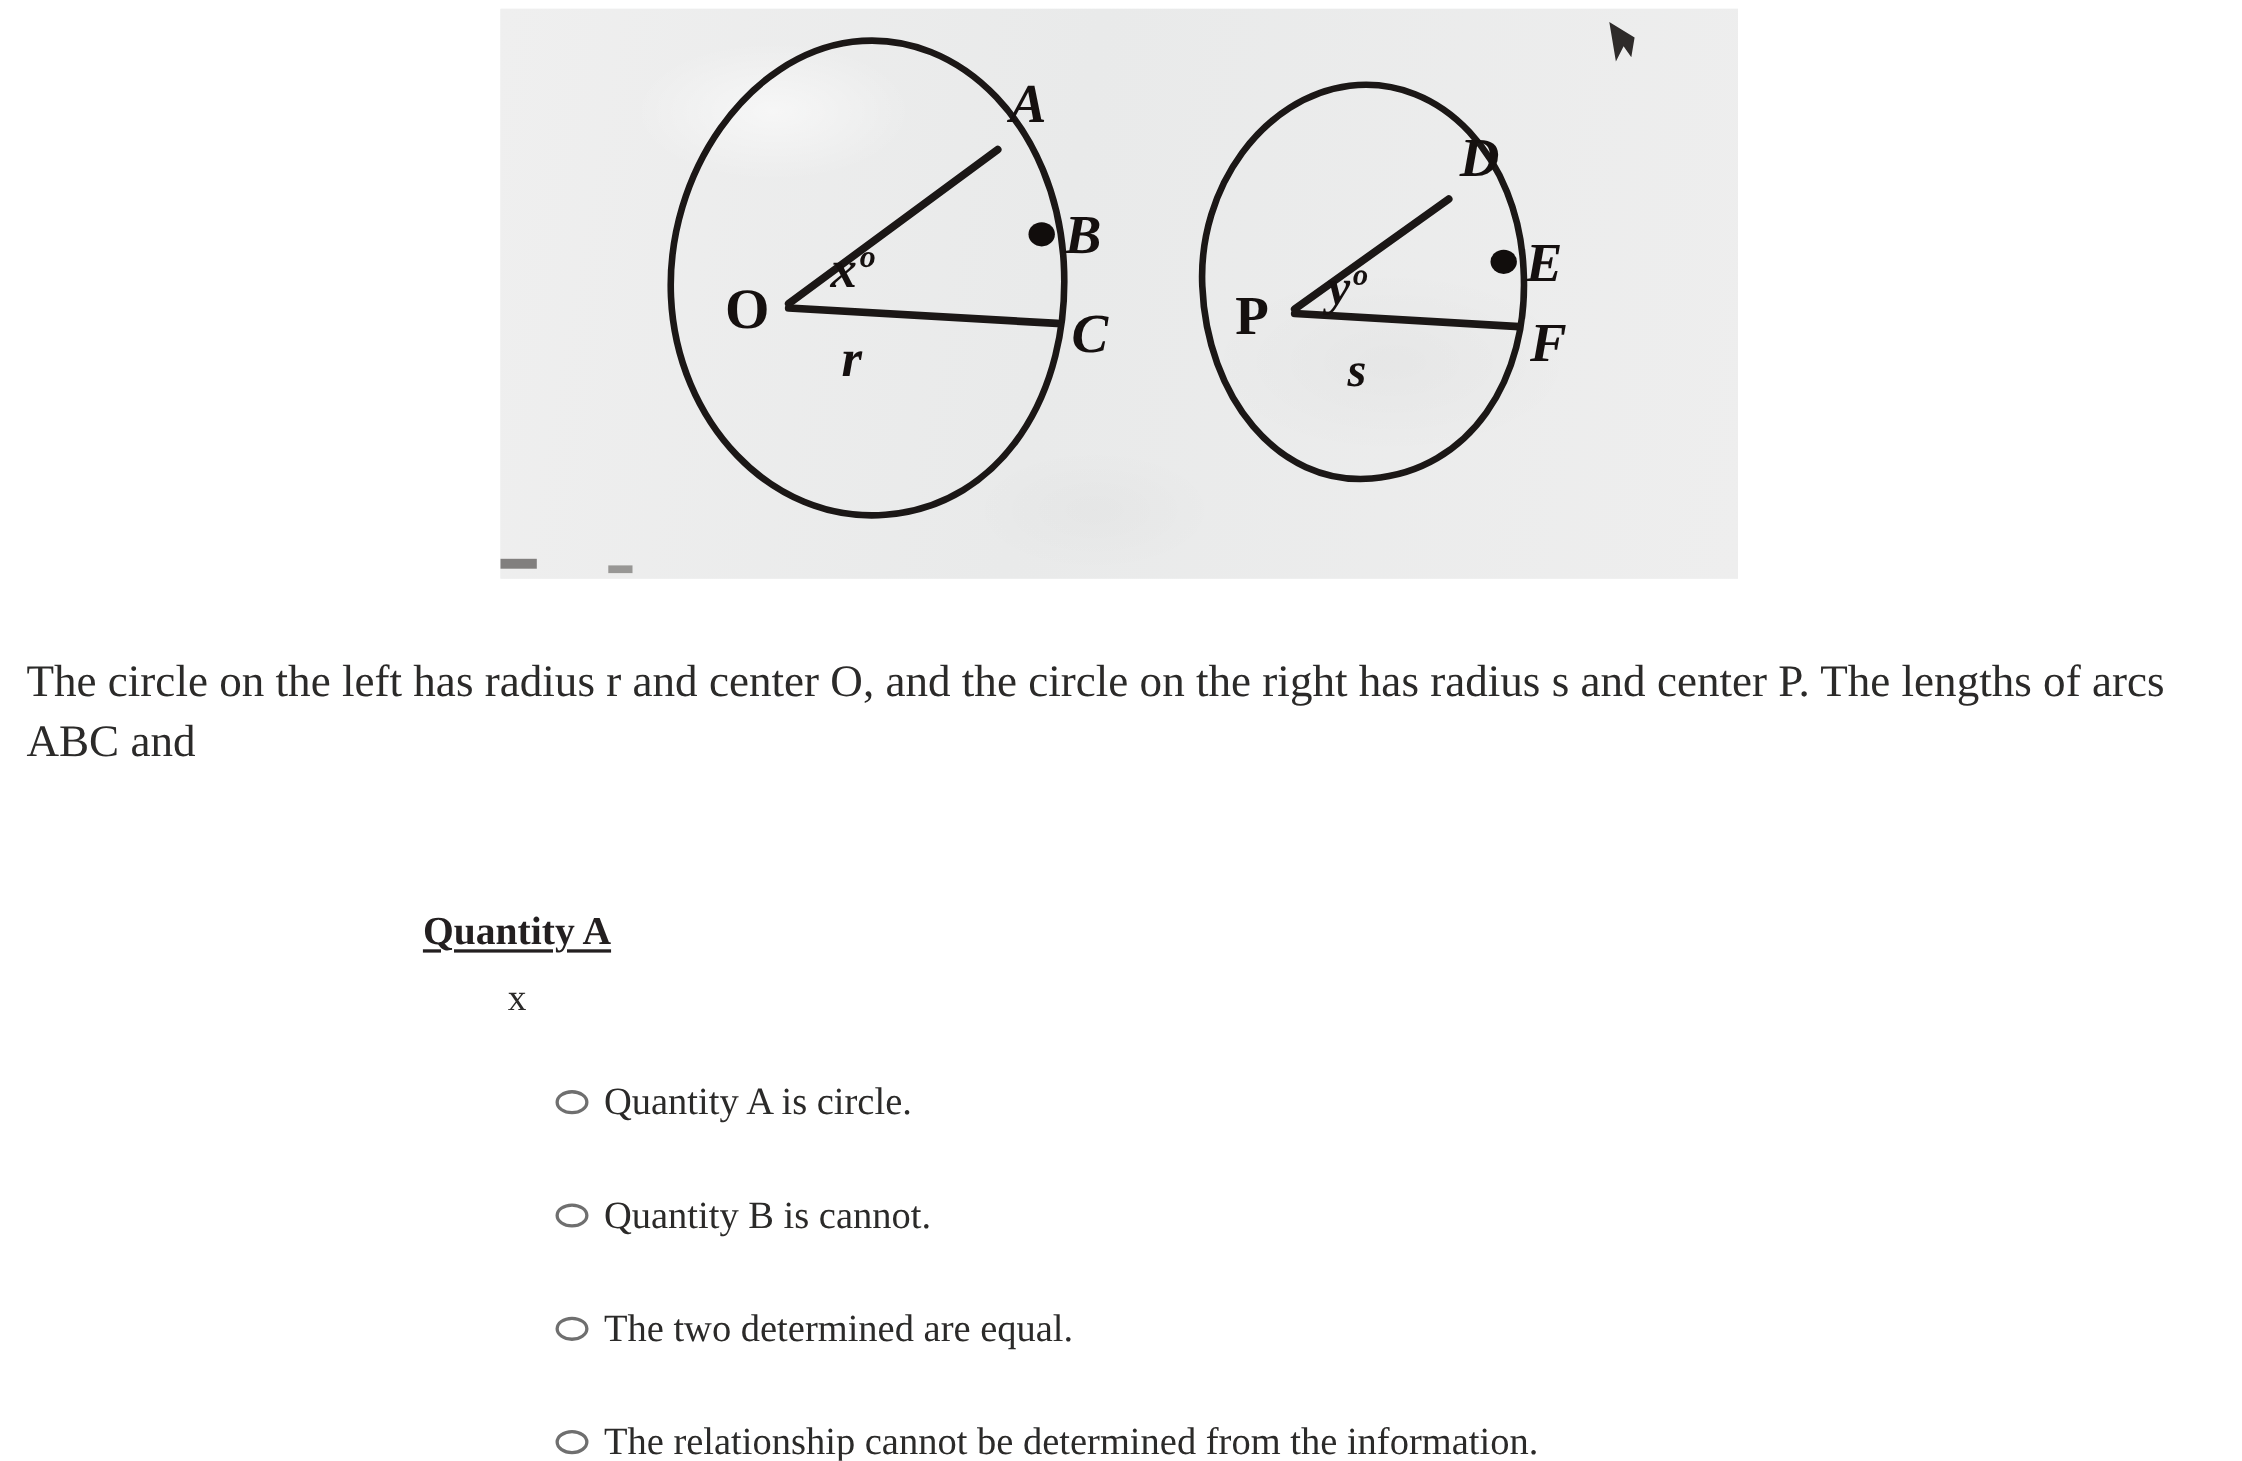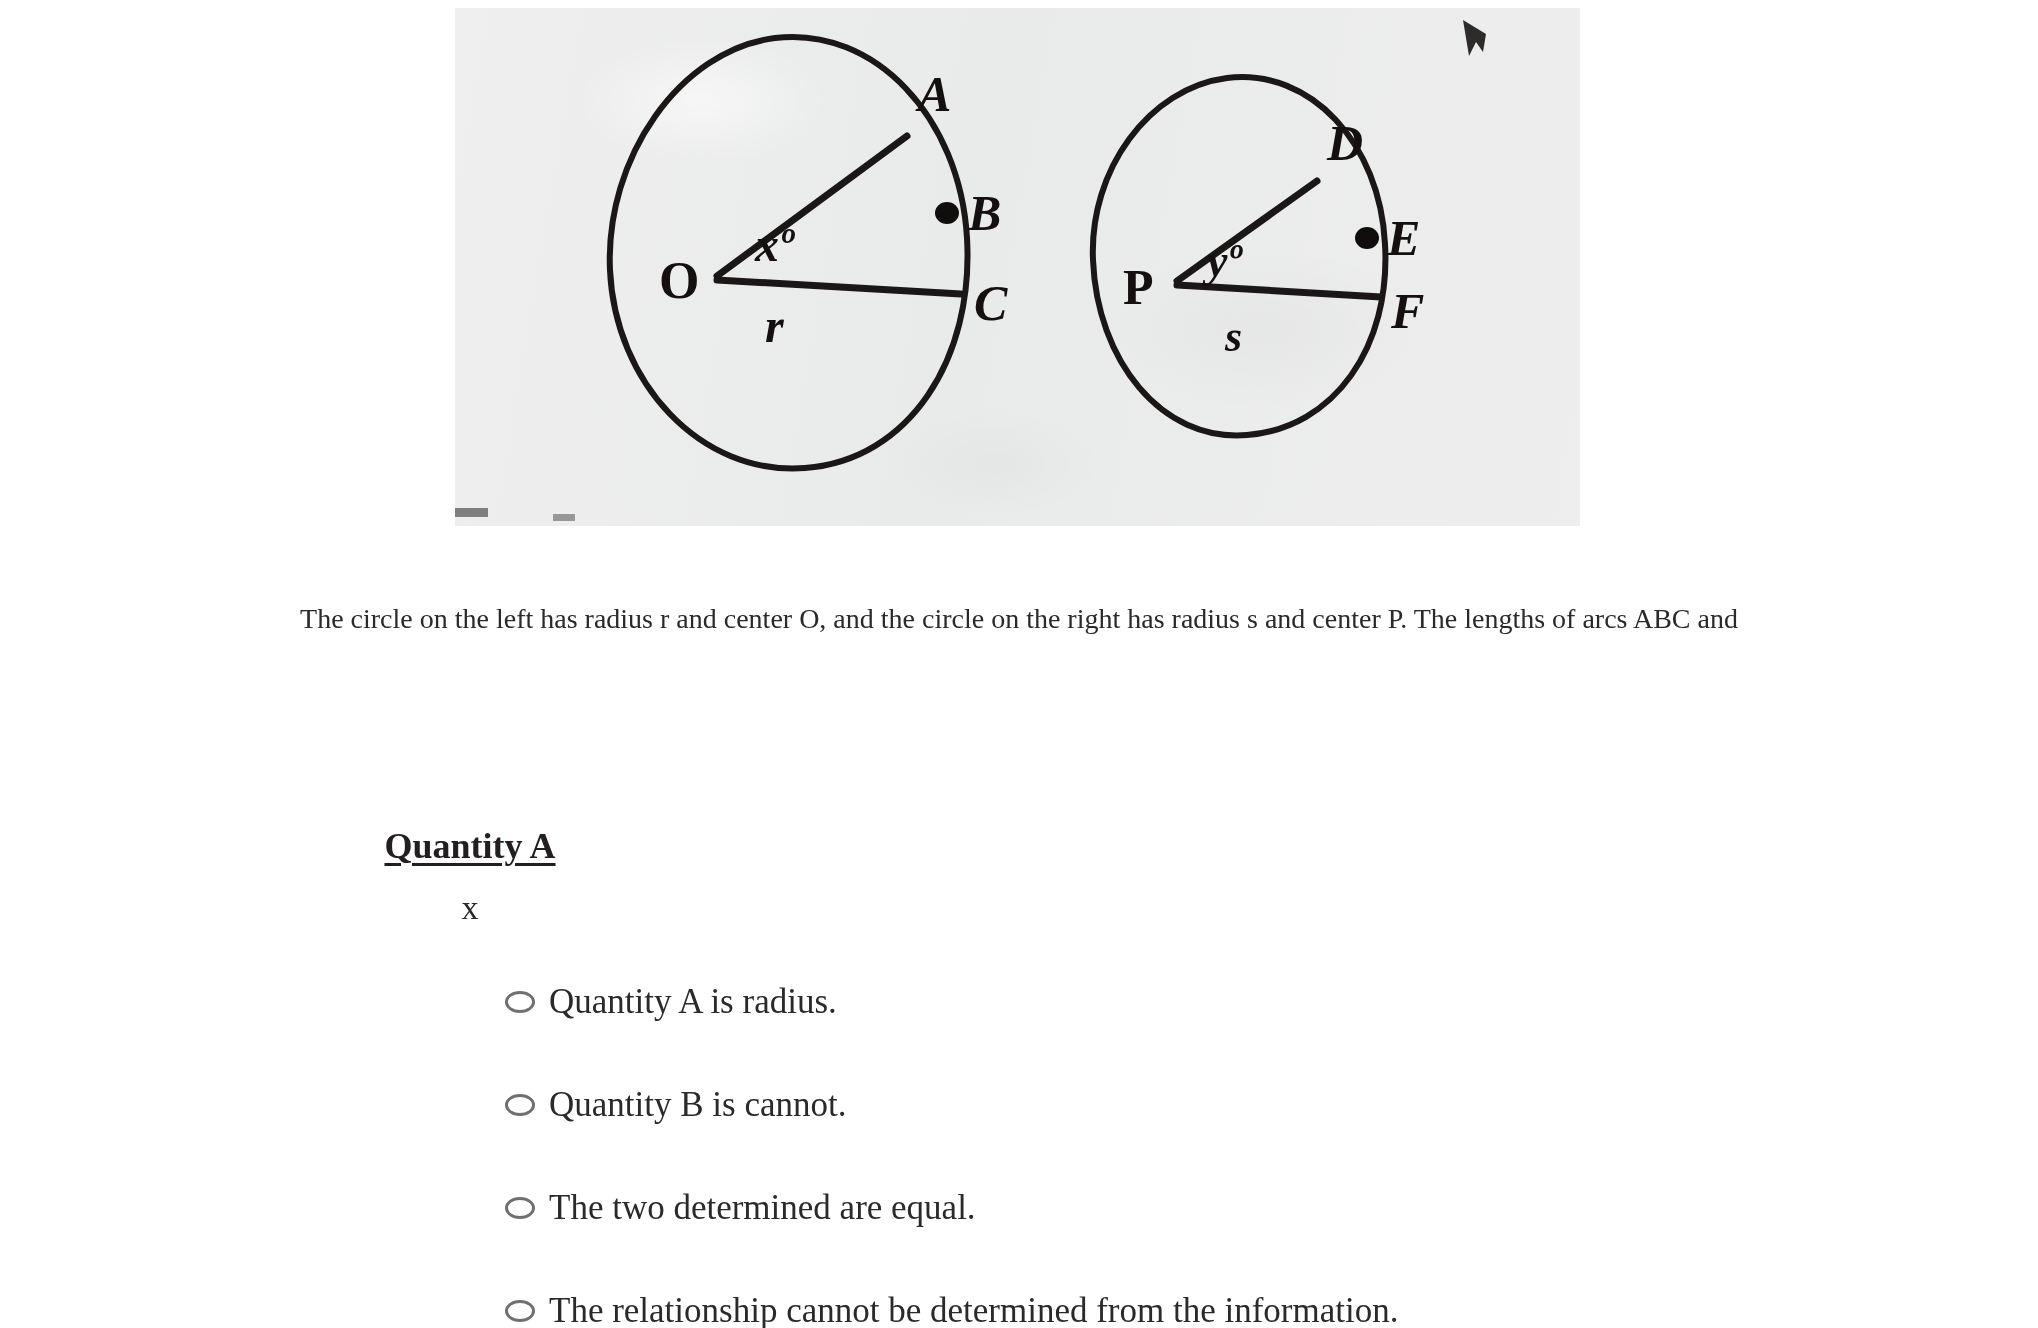--- a/index.html
+++ b/index.html
@@ -49,22 +49,21 @@
     fill: #15100f;
   }
   .dlabel-up { font-style: normal; }
 
   
   #prompt {
     position: absolute;
     left: 0;
     top: 592px;
     width: 2038px;
-    text-align: center;
-    font-size: 28px;
+    font-size: 41px;
     line-height: 54px;
     color: #2b2a29;
     padding: 0 24px;
   }
 
   
   #quantities {
     position: absolute;
     left: 0;
     top: 786px;
@@ -187,21 +186,21 @@
   <div class="qcol" id="qcol-a">
     <div><span class="qhead">Quantity A</span></div>
     <div class="qval">x</div>
   </div>
 </div>
 
 <div id="options">
 
   <div class="option-row">
     <span class="radio"></span>
-    <span class="option-label">Quantity A is radius.</span>
+    <span class="option-label">Quantity A is circle.</span>
   </div>
 
   <div class="option-row">
     <span class="radio"></span>
     <span class="option-label">Quantity B is cannot.</span>
   </div>
 
   <div class="option-row">
     <span class="radio"></span>
     <span class="option-label">The two determined are equal.</span>

